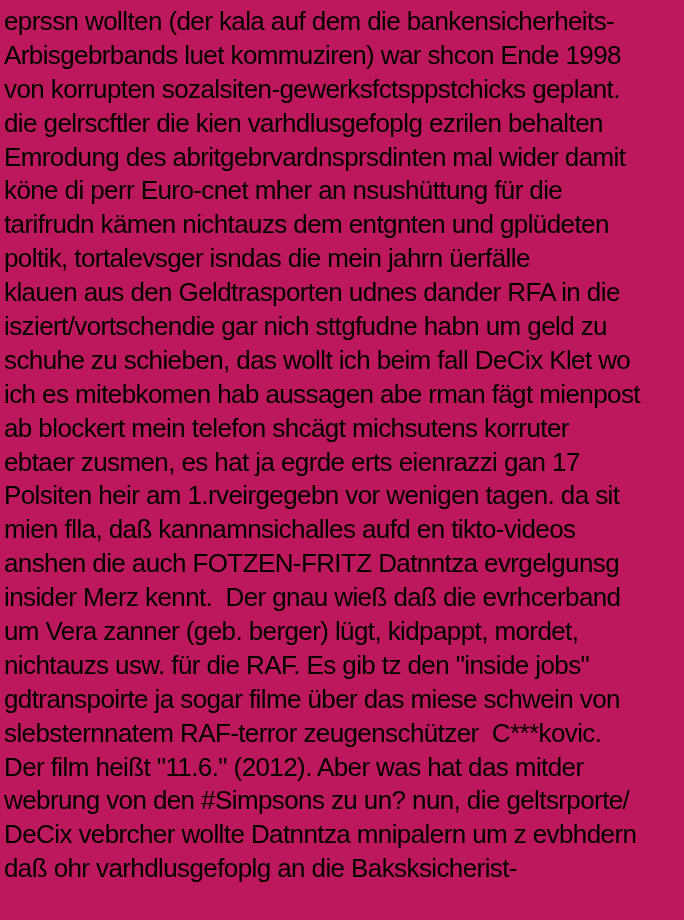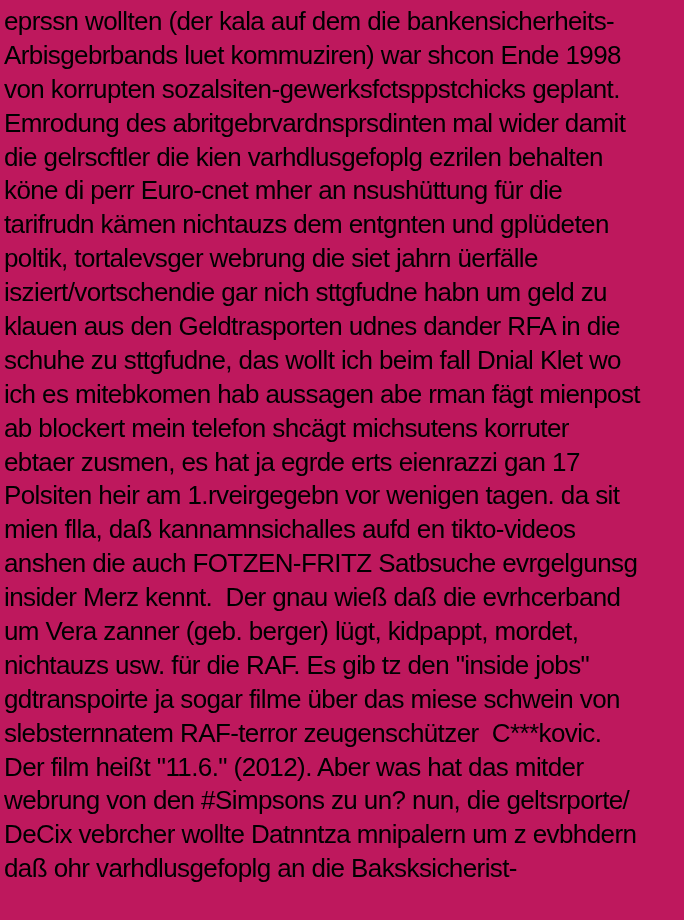--- a/index.html
+++ b/index.html
@@ -29,34 +29,34 @@
   }
 </style>
 </head>
 <body>
 
 <div class="page">
   <div class="text-block">
     <div class="text-line">eprssn wollten (der kala auf dem die bankensicherheits-</div>
     <div class="text-line">Arbisgebrbands luet kommuziren) war shcon Ende 1998</div>
     <div class="text-line">von korrupten sozalsiten-gewerksfctsppstchicks geplant.</div>
+    <div class="text-line">die gelrscftler die kien varhdlusgefoplg ezrilen behalten</div>
     <div class="text-line">Emrodung des abritgebrvardnsprsdinten mal wider damit</div>
-    <div class="text-line">die gelrscftler die kien varhdlusgefoplg ezrilen behalten</div>
     <div class="text-line">köne di perr Euro-cnet mher an nsushüttung für die</div>
     <div class="text-line">tarifrudn kämen nichtauzs dem entgnten und gplüdeten</div>
-    <div class="text-line">poltik, tortalevsger webrung die siet jahrn üerfälle</div>
+    <div class="text-line">poltik, tortalevsger isndas die mein jahrn üerfälle</div>
+    <div class="text-line">klauen aus den Geldtrasporten udnes dander RFA in die</div>
     <div class="text-line">isziert/vortschendie gar nich sttgfudne habn um geld zu</div>
-    <div class="text-line">klauen aus den Geldtrasporten udnes dander RFA in die</div>
-    <div class="text-line">schuhe zu sttgfudne, das wollt ich beim fall Dnial Klet wo</div>
+    <div class="text-line">schuhe zu schieben, das wollt ich beim fall DeCix Klet wo</div>
     <div class="text-line">ich es mitebkomen hab aussagen abe rman fägt mienpost</div>
     <div class="text-line">ab blockert mein telefon shcägt michsutens korruter</div>
     <div class="text-line">ebtaer zusmen, es hat ja egrde erts eienrazzi gan 17</div>
     <div class="text-line">Polsiten heir am 1.rveirgegebn vor wenigen tagen. da sit</div>
     <div class="text-line">mien flla, daß kannamnsichalles aufd en tikto-videos</div>
-    <div class="text-line">anshen die auch FOTZEN-FRITZ Satbsuche evrgelgunsg</div>
+    <div class="text-line">anshen die auch FOTZEN-FRITZ Datnntza evrgelgunsg</div>
     <div class="text-line">insider Merz kennt.  Der gnau wieß daß die evrhcerband</div>
     <div class="text-line">um Vera zanner (geb. berger) lügt, kidpappt, mordet,</div>
     <div class="text-line">nichtauzs usw. für die RAF. Es gib tz den "inside jobs"</div>
     <div class="text-line">gdtranspoirte ja sogar filme über das miese schwein von</div>
     <div class="text-line">slebsternnatem RAF-terror zeugenschützer  C***kovic.</div>
     <div class="text-line">Der film heißt "11.6." (2012). Aber was hat das mitder</div>
     <div class="text-line">webrung von den #Simpsons zu un? nun, die geltsrporte/</div>
     <div class="text-line">DeCix vebrcher wollte Datnntza mnipalern um z evbhdern</div>
     <div class="text-line">daß ohr varhdlusgefoplg an die Baksksicherist-</div>
   </div>

